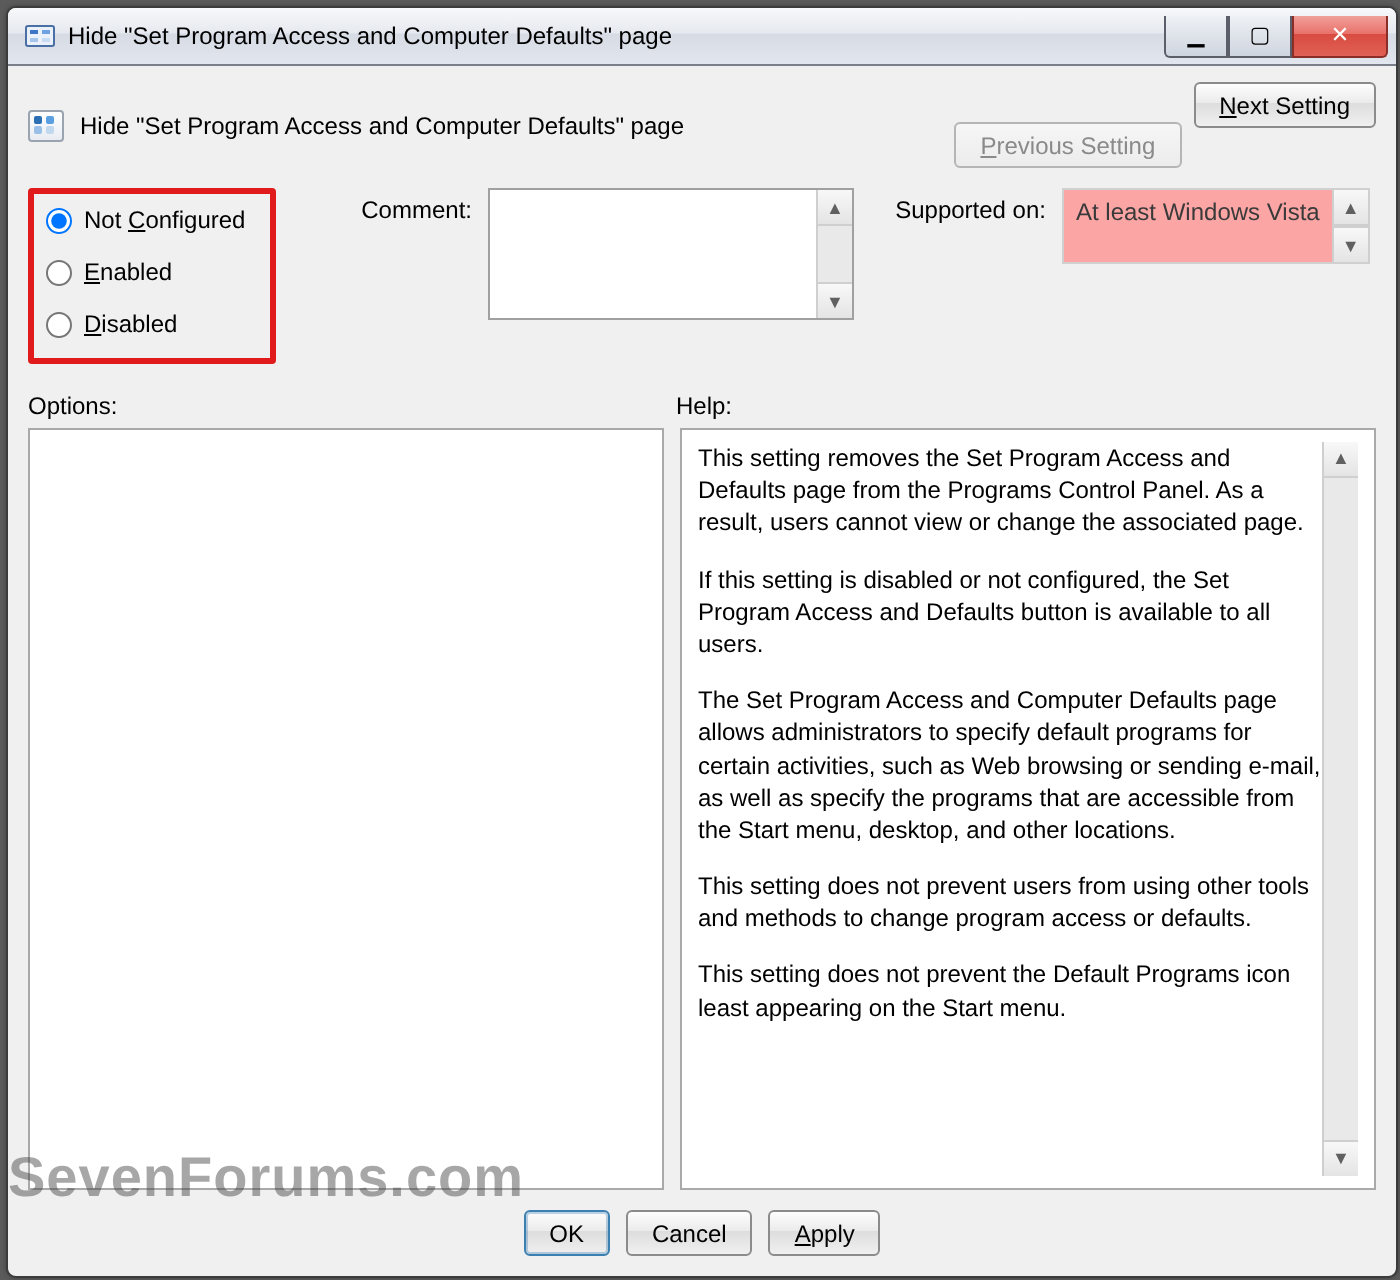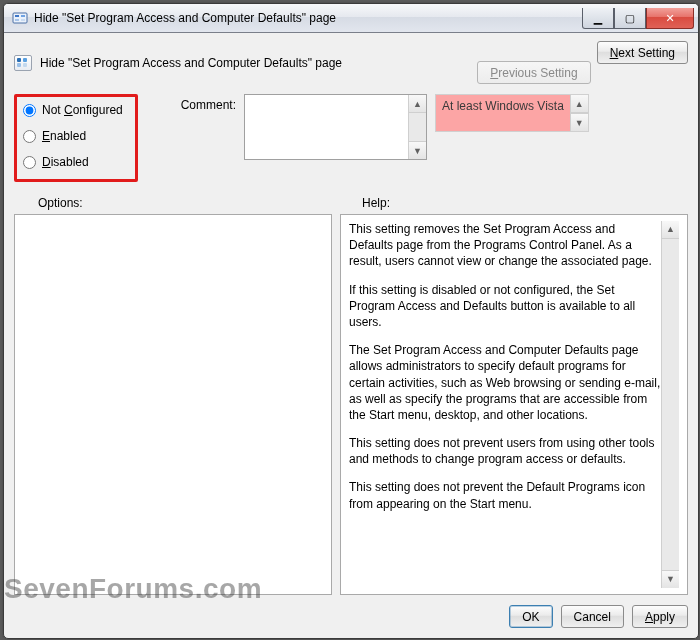--- a/index.html
+++ b/index.html
@@ -31,29 +31,29 @@
   .field{display:flex;gap:8px;}
   .field-label{width:88px;text-align:right;padding-top:4px;}
   .textarea-wrap{flex:1;position:relative;border:1px solid #a0a0a0;background:#fff;height:64px;display:flex;}
   .textarea-wrap textarea{flex:1;border:none;resize:none;font-family:inherit;font-size:12px;padding:2px 4px;outline:none;}
   .vscroll{width:17px;background:#e9e9e9;border-left:1px solid #cfcfcf;display:flex;flex-direction:column;}
   .vbtn{height:17px;display:flex;align-items:center;justify-content:center;color:#606060;font-size:9px;background:linear-gradient(to bottom,#f8f8f8,#e4e4e4);border-bottom:1px solid #cfcfcf;}
   .vbtn.dn{border-bottom:none;border-top:1px solid #cfcfcf;}
   .vscroll .track{flex:1;}
   .supported-wrap{flex:1;border:1px solid #d0d0d0;background:#fca5a5;height:36px;display:flex;}
   .supported-wrap .val{flex:1;padding:4px 6px;color:#3a3a3a;}
-  .mid-labels{display:flex;margin-top:14px;margin-left:24px;}
+  .mid-labels{display:flex;margin-top:14px;}
   .mid-labels .lab1{width:324px;}
   .panels{display:flex;gap:8px;margin-top:4px;flex:1;min-height:0;}
   .panel{border:1px solid #a9a9a9;background:#fff;box-sizing:border-box;}
   .panel.options{width:318px;}
   .panel.help{flex:1;padding:6px 8px;overflow:hidden;font-size:12px;line-height:1.35;display:flex;}
   .help-text{flex:1;}
   .help-text p{margin:0 0 12px 0;}
-  .footer{display:flex;justify-content:flex-end;gap:8px;margin-top:10px;}
+  .footer{display:flex;justify-content:center;gap:8px;margin-top:10px;}
   .watermark{position:absolute;left:0;right:0;text-align:left;font-size:28px;font-weight:600;color:rgba(60,60,60,.45);font-family:Verdana,Geneva,sans-serif;pointer-events:none;letter-spacing:.5px;}
   .client{position:relative;}
   .wm-wrap{position:absolute;left:0;right:0;top:540px;}
 </style>
 </head>
 <body>
 
 <div class="window">
 
   <div class="titlebar">
@@ -114,20 +114,21 @@
           <div class="textarea-wrap">
             <textarea style=""></textarea>
             <div class="vscroll">
               <div class="vbtn">▲</div>
               <div class="track"></div>
               <div class="vbtn dn">▼</div>
             </div>
           </div>
         </div>
         <div class="field">
+          <div class="field-label">Supported on:</div>
           <div class="supported-wrap">
             <div class="val">At least Windows Vista</div>
             <div class="vscroll">
               <div class="vbtn">▲</div>
               <div class="track"></div>
               <div class="vbtn dn">▼</div>
             </div>
           </div>
         </div>
       </div>
@@ -140,21 +141,21 @@
     </div>
 
     <div class="panels">
       <div class="panel options"></div>
       <div class="panel help">
         <div class="help-text">
           <p>This setting removes the Set Program Access and Defaults page from the Programs Control Panel.  As a result, users cannot view or change the associated page.</p>
           <p>If this setting is disabled or not configured, the Set Program Access and Defaults button is available to all users.</p>
           <p>The Set Program Access and Computer Defaults page allows administrators to specify default programs for certain activities, such as Web browsing or sending e-mail, as well as specify the programs that are accessible from the Start menu, desktop, and other locations.</p>
           <p>This setting does not prevent users from using other tools and methods to change program access or defaults.</p>
-          <p>This setting does not prevent the Default Programs icon from appearing on the Start menu.</p>
+          <p>This setting does not prevent the Default Programs icon least appearing on the Start menu.</p>
         </div>
         <div class="vscroll">
           <div class="vbtn">▲</div>
           <div class="track"></div>
           <div class="vbtn dn">▼</div>
         </div>
       </div>
     </div>
 
     <div class="wm-wrap">

